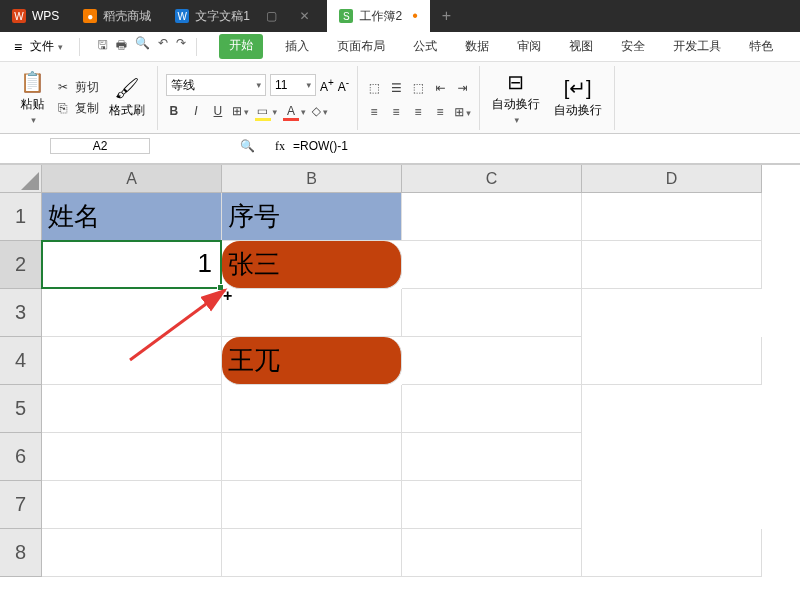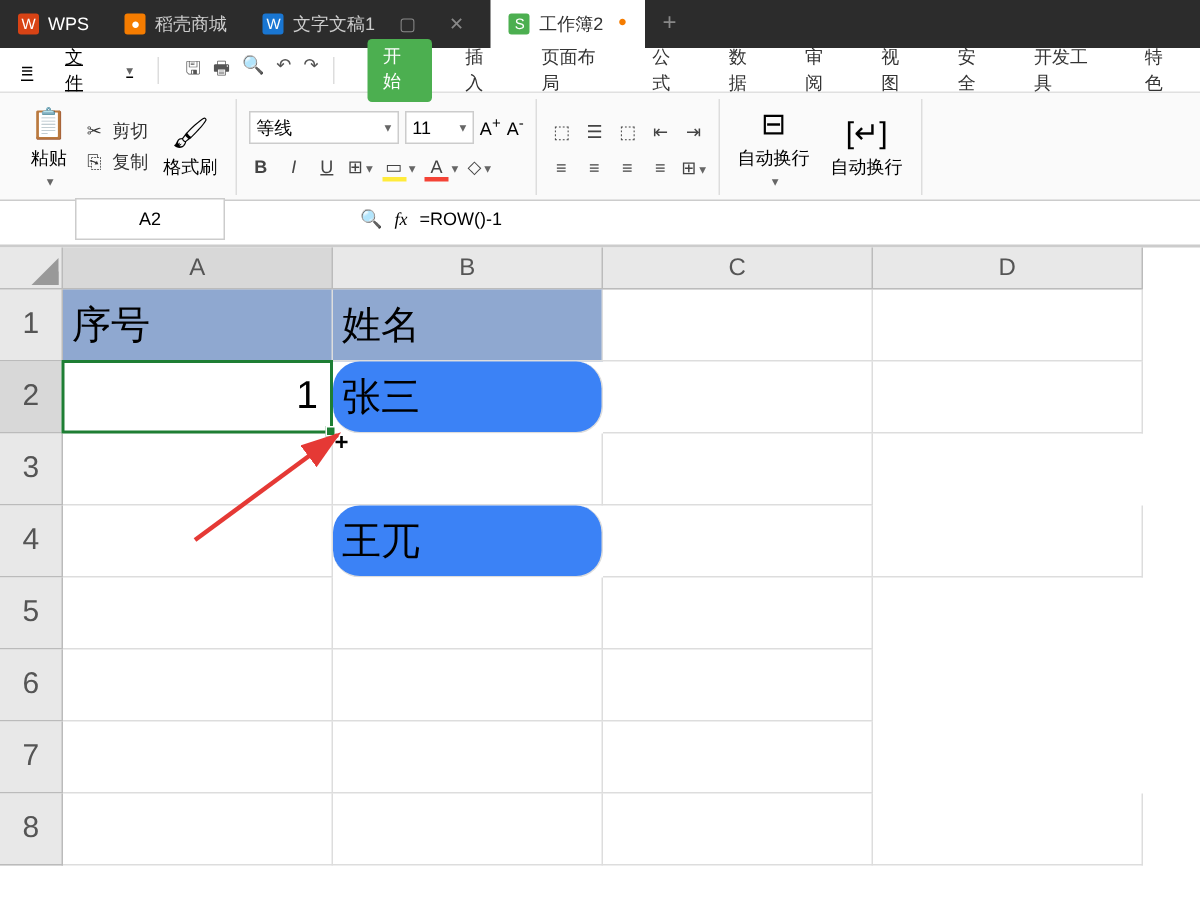--- a/index.html
+++ b/index.html
@@ -14,21 +14,21 @@
     .icon-wps { background: #d84315; color: #fff; }
     .icon-orange { background: #f57c00; color: #fff; }
     .icon-blue { background: #1976d2; color: #fff; }
     .icon-green { background: #4caf50; color: #fff; }
     .tab .modified { color: #f57c00; font-size: 16px; margin-left: 4px; }
     .win-ctrl { margin-left: 4px; color: #888; padding: 0 6px; }
     .newtab { padding: 0 12px; color: #888; font-size: 16px; }
     
     
     .menubar { height: 30px; background: #fff; display: flex; align-items: center; padding: 0 8px; gap: 4px; border-bottom: 1px solid #e0e0e0; }
-    .menu-btn { display: flex; align-items: center; gap: 16px; padding: 4px 6px; cursor: pointer; text-decoration: underline; }
+    .menu-btn { display: flex; align-items: center; gap: 2px; padding: 4px 6px; cursor: pointer; }
     .menu-btn .ham { display: inline-block; width: 14px; }
     .menu-btn .ham::before { content: "≡"; font-size: 14px; }
     .chevdown::after { content: "▾"; font-size: 9px; margin-left: 2px; color: #666; }
     .qat { display: flex; gap: 8px; margin-left: 8px; color: #555; }
     .qat span { cursor: pointer; }
     .sep { width: 1px; height: 18px; background: #ddd; margin: 0 6px; }
     .menutabs { display: flex; gap: 16px; margin-left: 12px; }
     .menutab { padding: 4px 6px; cursor: pointer; color: #333; }
     .menutab.active { background: #4caf50; color: #fff; border-radius: 3px; padding: 3px 10px; }
     
@@ -43,23 +43,23 @@
     .font-row { display: flex; align-items: center; gap: 4px; }
     .font-sel { border: 1px solid #ccc; height: 22px; padding: 0 4px; font-size: 12px; background: #fff; display: flex; align-items: center; justify-content: space-between; min-width: 100px; font-family: Liberation Serif, serif; }
     .size-sel { border: 1px solid #ccc; height: 22px; width: 46px; padding: 0 4px; font-size: 12px; background: #fff; display: flex; align-items: center; justify-content: space-between; }
     .btn-row { display: flex; gap: 6px; margin-top: 4px; }
     .btn-row span { cursor: pointer; color: #444; min-width: 16px; text-align: center; }
     .colorbar { display: inline-block; width: 14px; border-bottom: 3px solid; text-align: center; }
     
     
     .fbar-wrap { border-bottom: 1px solid #ccc; }
     .fbar { height: 24px; display: flex; align-items: center; }
-    .namebox { width: 100px; height: 28px; border: 1px solid #ccc; margin-left: 50px; text-align: center; font-size: 12px; display: flex; align-items: center; justify-content: center; background: #fff; }
+    .namebox { width: 100px; height: 16px; border: 1px solid #ccc; margin-left: 50px; text-align: center; font-size: 12px; display: flex; align-items: center; justify-content: center; background: #fff; }
     .fx-area { display: flex; align-items: center; gap: 8px; margin-left: 90px; }
-    .fx-label { font-style: italic; font-family: serif; }
+    .fx-label { font-family: serif; margin-left: 12px; }
     .formula-input { border: none; outline: none; font-size: 12px; width: 400px; }
     .expand-bar { height: 6px; border-bottom: 1px solid #ccc; }
     
     
     .grid-wrap { position: relative; }
     .col-headers { display: flex; height: 28px; }
     .corner { width: 42px; height: 28px; background: #e8e8e8; border-right: 1px solid #bbb; border-bottom: 1px solid #bbb; position: relative; }
     .corner::after { content: ""; position: absolute; right: 2px; bottom: 2px; border: 9px solid transparent; border-right-color: #999; border-bottom-color: #999; }
     .colh { height: 28px; background: #e8e8e8; border-right: 1px solid #bbb; border-bottom: 1px solid #bbb; text-align: center; font-size: 16px; color: #555; display: flex; align-items: center; justify-content: center; }
     .colh.a { width: 180px; }
@@ -71,21 +71,21 @@
     .row { display: flex; height: 48px; }
     .rowh { width: 42px; background: #e8e8e8; border-right: 1px solid #bbb; border-bottom: 1px solid #bbb; display: flex; align-items: center; justify-content: center; font-size: 20px; color: #555; }
     .rowh.sel { background: #d8d8d8; }
     .cell { border-right: 1px solid #ddd; border-bottom: 1px solid #ddd; height: 48px; display: flex; align-items: center; padding: 0 6px; font-size: 26px; }
     .cell.a { width: 180px; }
     .cell.b { width: 180px; }
     .cell.c { width: 180px; }
     .cell.d { width: 180px; }
     .cell.right { justify-content: flex-end; padding-right: 10px; }
     .hdr-blue { background: #8fa8d0; }
-    .data-orange { background: #3b82f6; border-radius: 18px; }
+    .data-orange { background: #c2410c; border-radius: 18px; }
     
     
     .sel-cell { position: absolute; left: 41px; top: 75px; width: 181px; height: 49px; border: 2px solid #1e7e34; pointer-events: none; background: #fff; }
     .sel-cell .val { position: absolute; right: 8px; top: 6px; font-size: 26px; }
     .fill-handle { position: absolute; right: -4px; bottom: -4px; width: 7px; height: 7px; background: #1e7e34; border: 1px solid #fff; cursor: crosshair; }
     .fill-cursor { position: absolute; left: 223px; top: 122px; font-size: 16px; font-weight: bold; color: #000; pointer-events: none; }
     
     
     .arrow-svg { position: absolute; left: 120px; top: 110px; pointer-events: none; }
   </style>
@@ -230,22 +230,22 @@
 <div class="grid-wrap">
   <div class="col-headers">
     <div class="corner"></div>
     <div class="colh a a-sel">A</div>
     <div class="colh b">B</div>
     <div class="colh c">C</div>
     <div class="colh d">D</div>
   </div>
   <div class="row">
     <div class="rowh">1</div>
+    <div class="cell b hdr-blue">姓名</div>
     <div class="cell a hdr-blue">序号</div>
-    <div class="cell b hdr-blue">姓名</div>
     <div class="cell c"></div>
     <div class="cell d"></div>
   </div>
   <div class="row">
     <div class="rowh sel">2</div>
     <div class="cell a right"></div>
     <div class="cell b data-orange">张三</div>
     <div class="cell c"></div>
     <div class="cell d"></div>
   </div>

